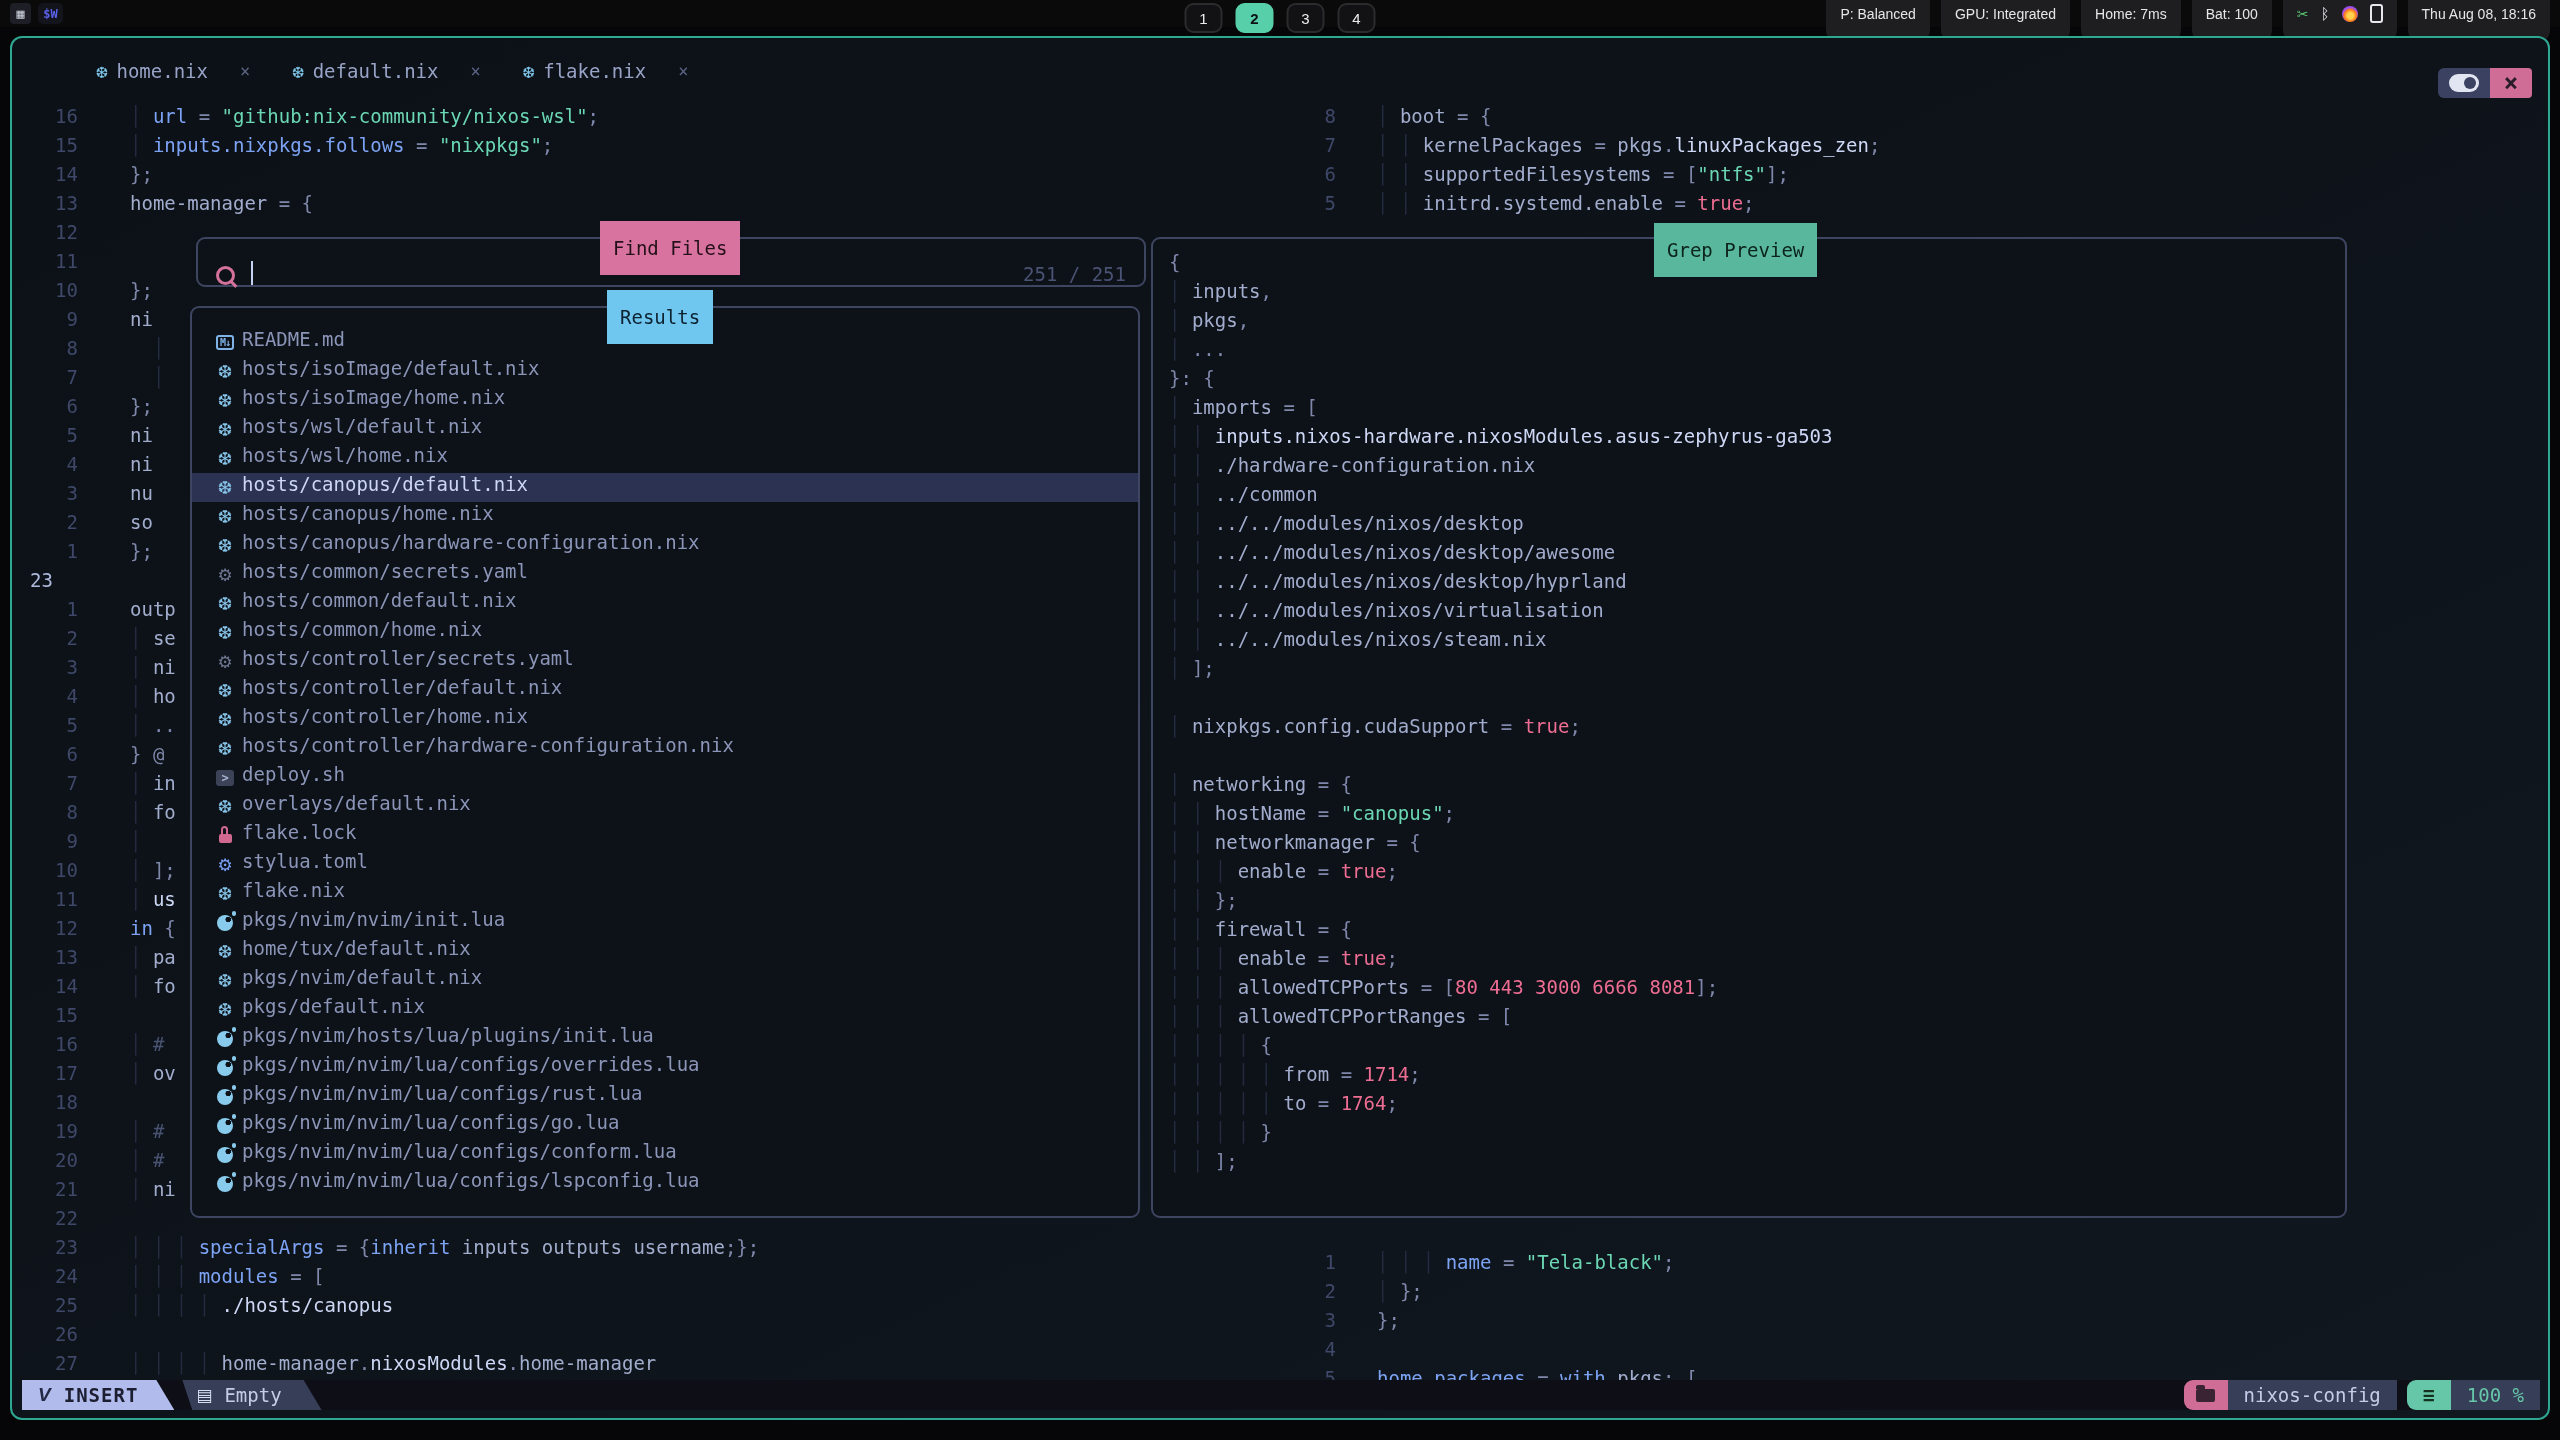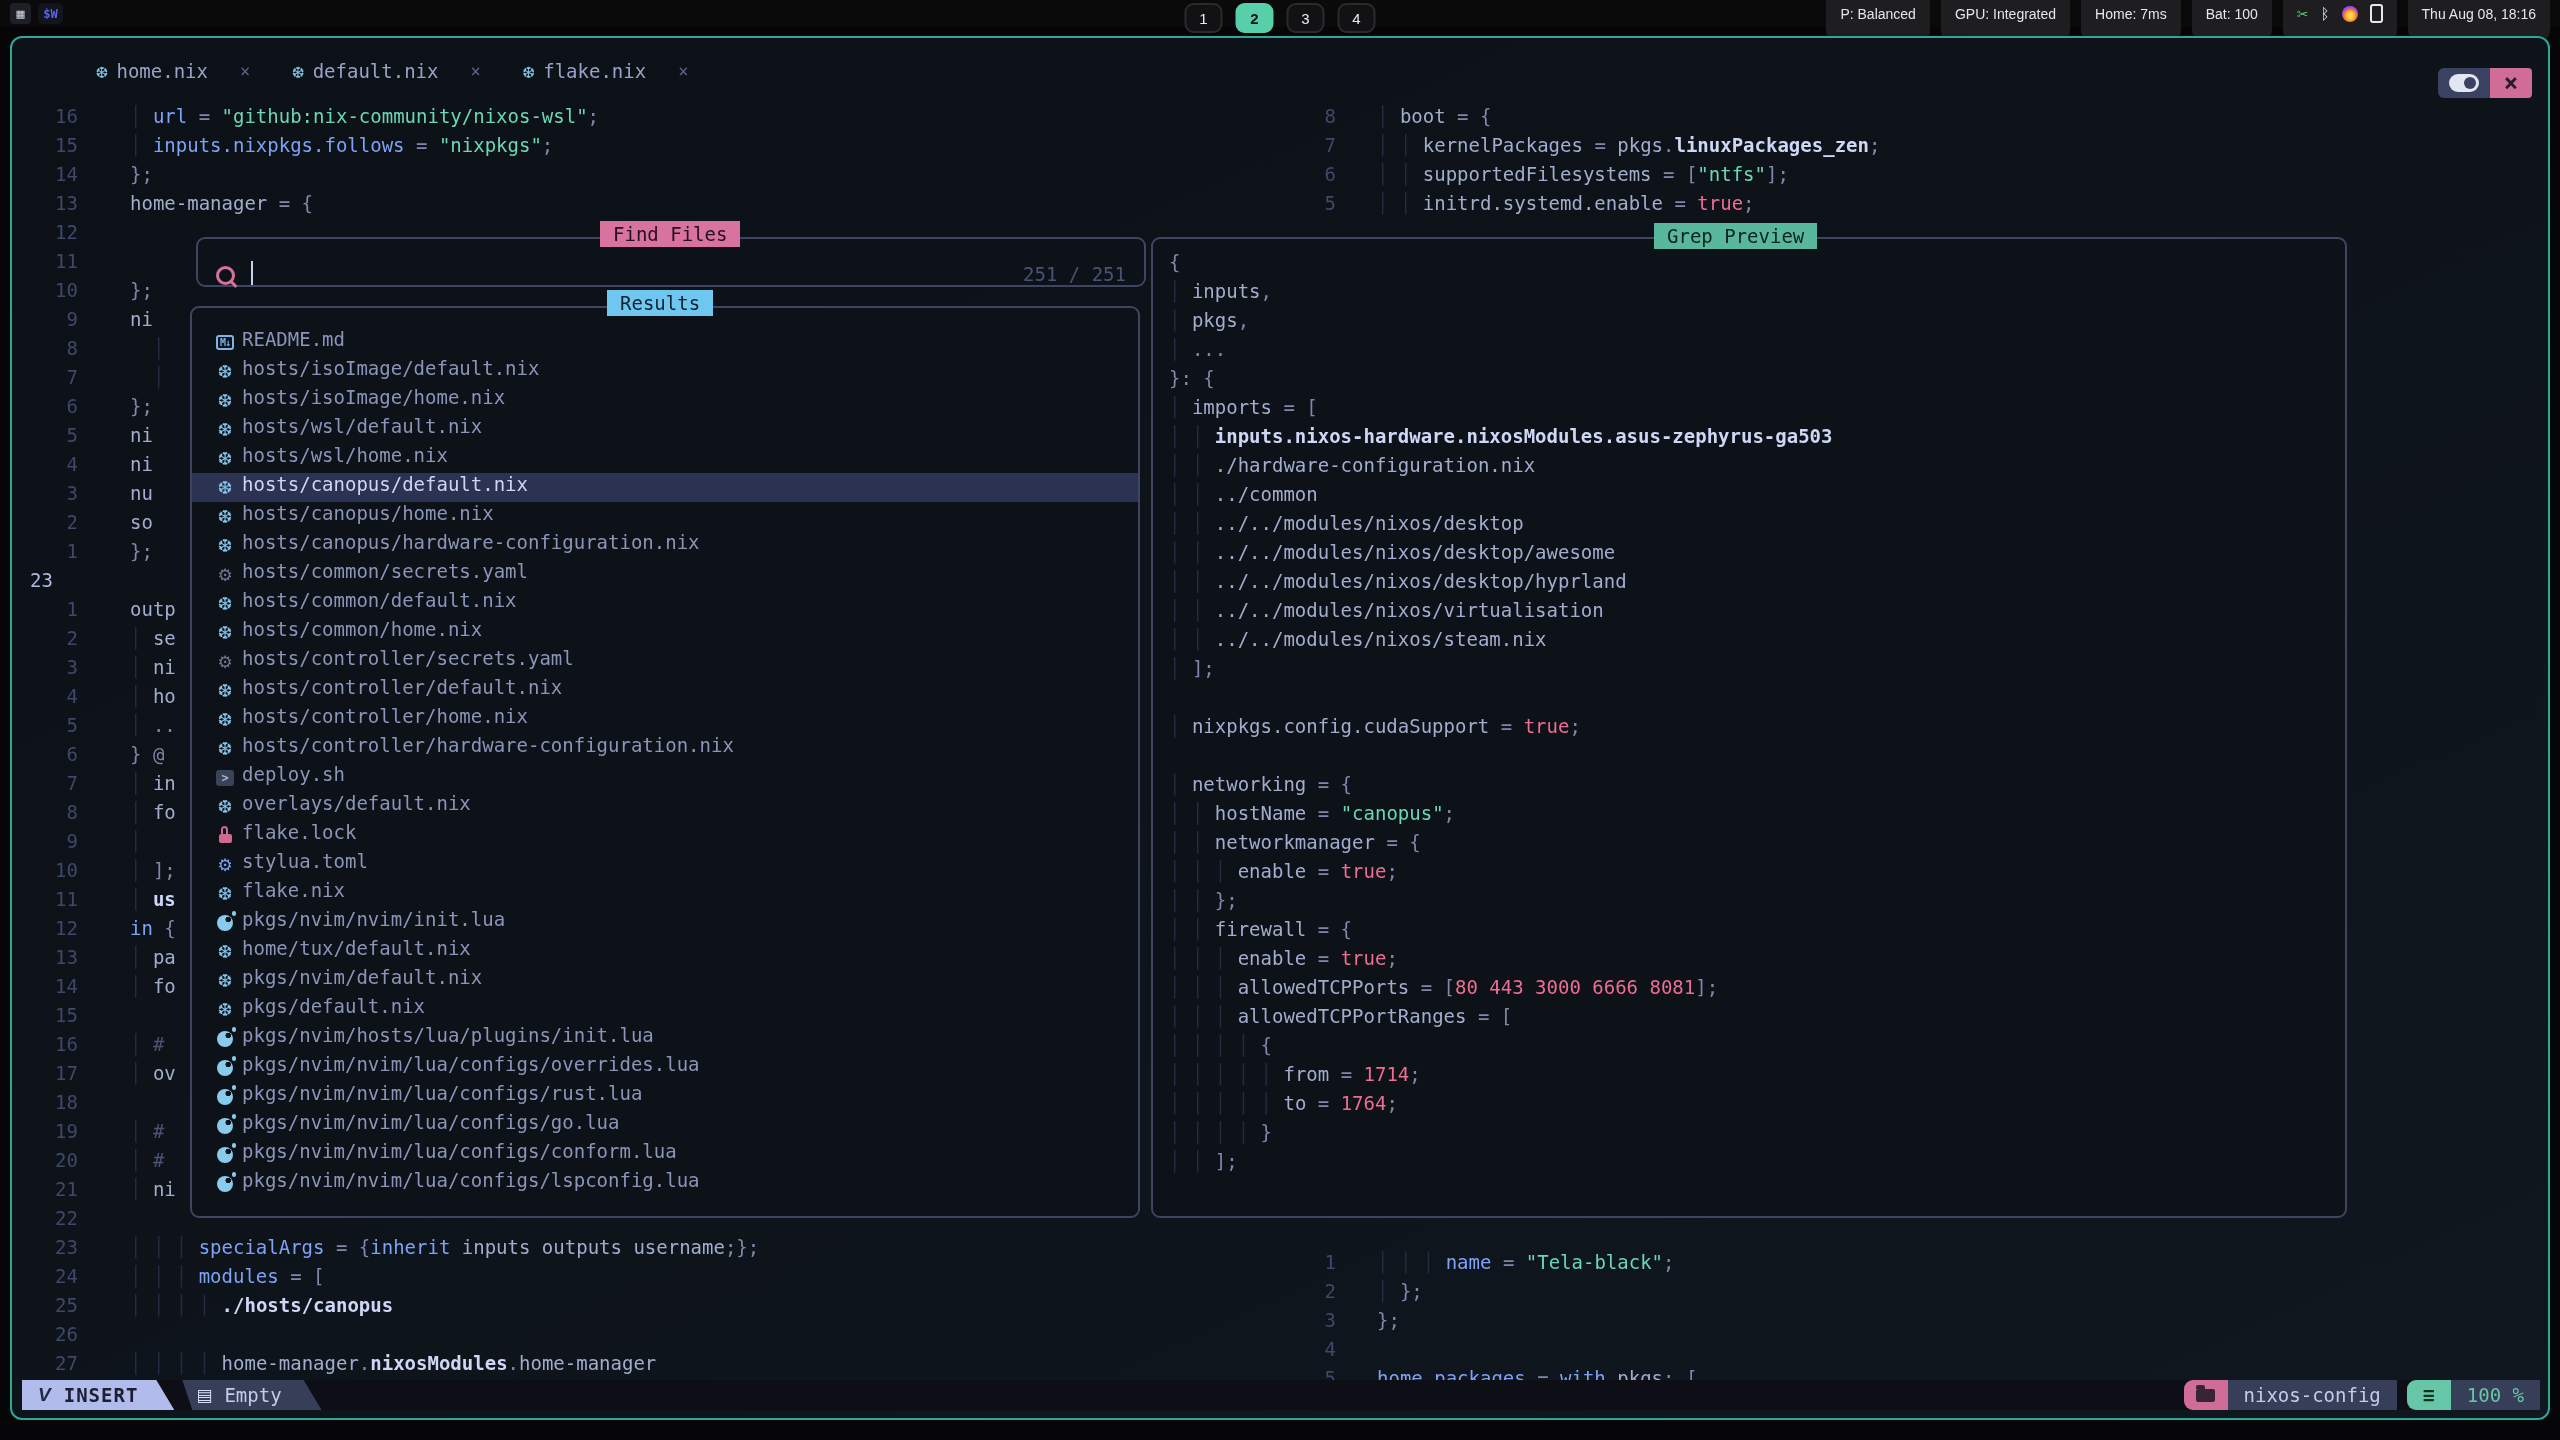--- a/index.html
+++ b/index.html
@@ -52,27 +52,27 @@
   .pane{position:absolute;font-size:19px;line-height:29px;z-index:1}
   .row{display:flex;height:29px;white-space:pre}
   .ln{width:80px;flex:none;text-align:right;padding-right:22px;box-sizing:border-box;color:#3f4869}
   .row.cur .ln{text-align:left;padding-left:10px;color:#aeb9dd}
   .code{padding-left:30px;white-space:pre}
   .rp .ln{width:56px;padding-right:16px}
   .rp .code{padding-left:25px}
   .nogut .code{padding-left:0}
 
   .tk-g{color:#242b40}.tk-id{color:#a2adce}.tk-at{color:#7da3f5}.tk-st{color:#6bd7b4}
-  .tk-nu{color:#ee6d92}.tk-pu{color:#7f88ab}.tk-wh{color:#ced8f6;font-weight:bold}
+  .tk-nu{color:#ee6d92}.tk-pu{color:#7f88ab}.tk-wh{color:#ced8f6;font-weight:normal}
   .tk-kw{color:#7da3f5}.tk-cm{color:#4a5374}.tk-sp{color:#a2adce}
 
   
   .popup{position:absolute;background:#0d1118;border:2px solid #3e4560;border-radius:9px;
          box-sizing:border-box;z-index:5}
-  .badge{position:absolute;z-index:7;font-size:19px;padding:2px 13px;white-space:nowrap}
+  .badge{position:absolute;z-index:7;font-size:19px;padding:16px 13px;white-space:nowrap}
   .b-find{left:588px;top:183px;background:#d8739f;color:#241019}
   .b-res{left:595px;top:252px;background:#6fc7ef;color:#0d2230}
   .b-grep{left:1642px;top:185px;background:#58b79c;color:#0c231b}
 
   .findbox{left:184px;top:199px;width:950px;height:50px;display:flex;align-items:flex-end;
            padding:0 18px;font-size:19px}
   .mag{width:13px;height:13px;border:3px solid #d4729c;border-radius:50%;position:relative;flex:none}
   .mag::after{content:"";position:absolute;width:3px;height:8px;background:#d4729c;
               right:-3px;bottom:-6px;transform:rotate(-45deg)}
   .caret{width:2px;height:24px;background:#c7d1f2;margin-left:16px}

